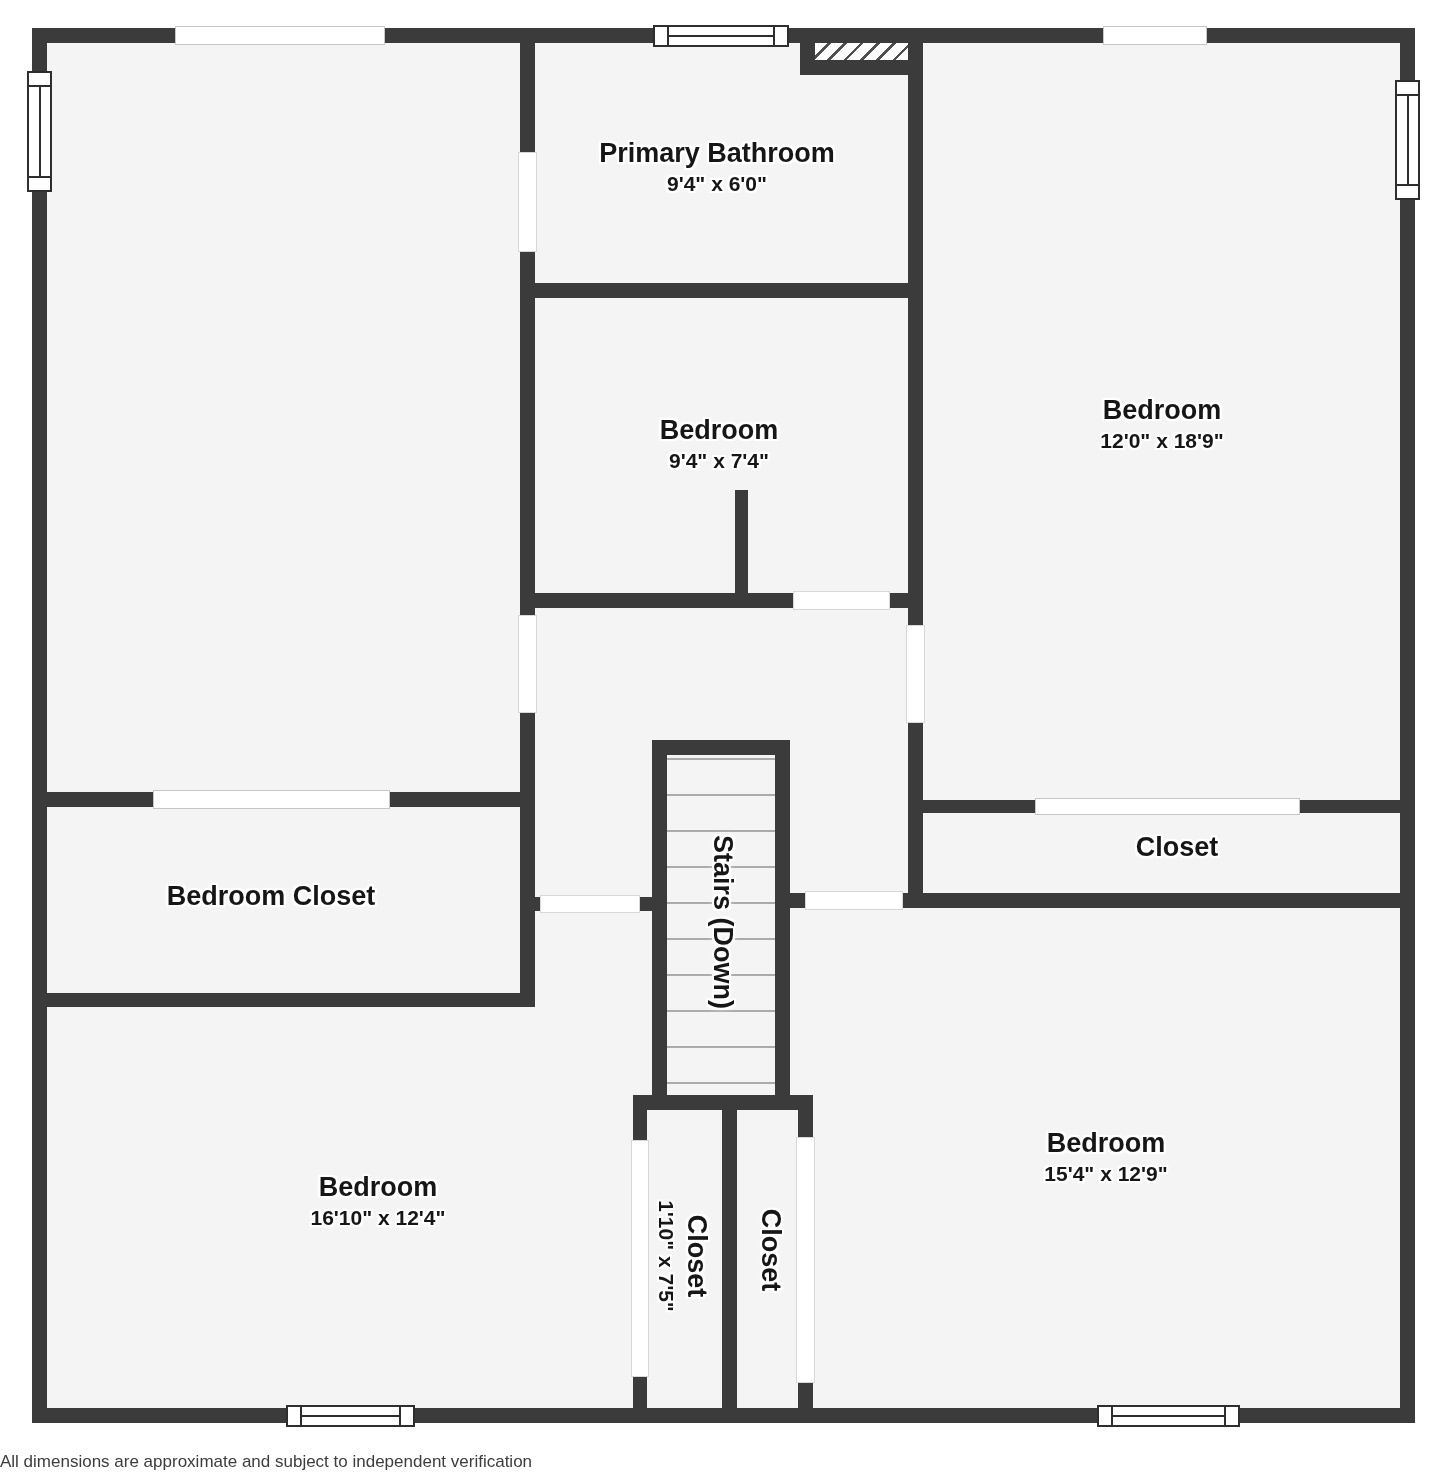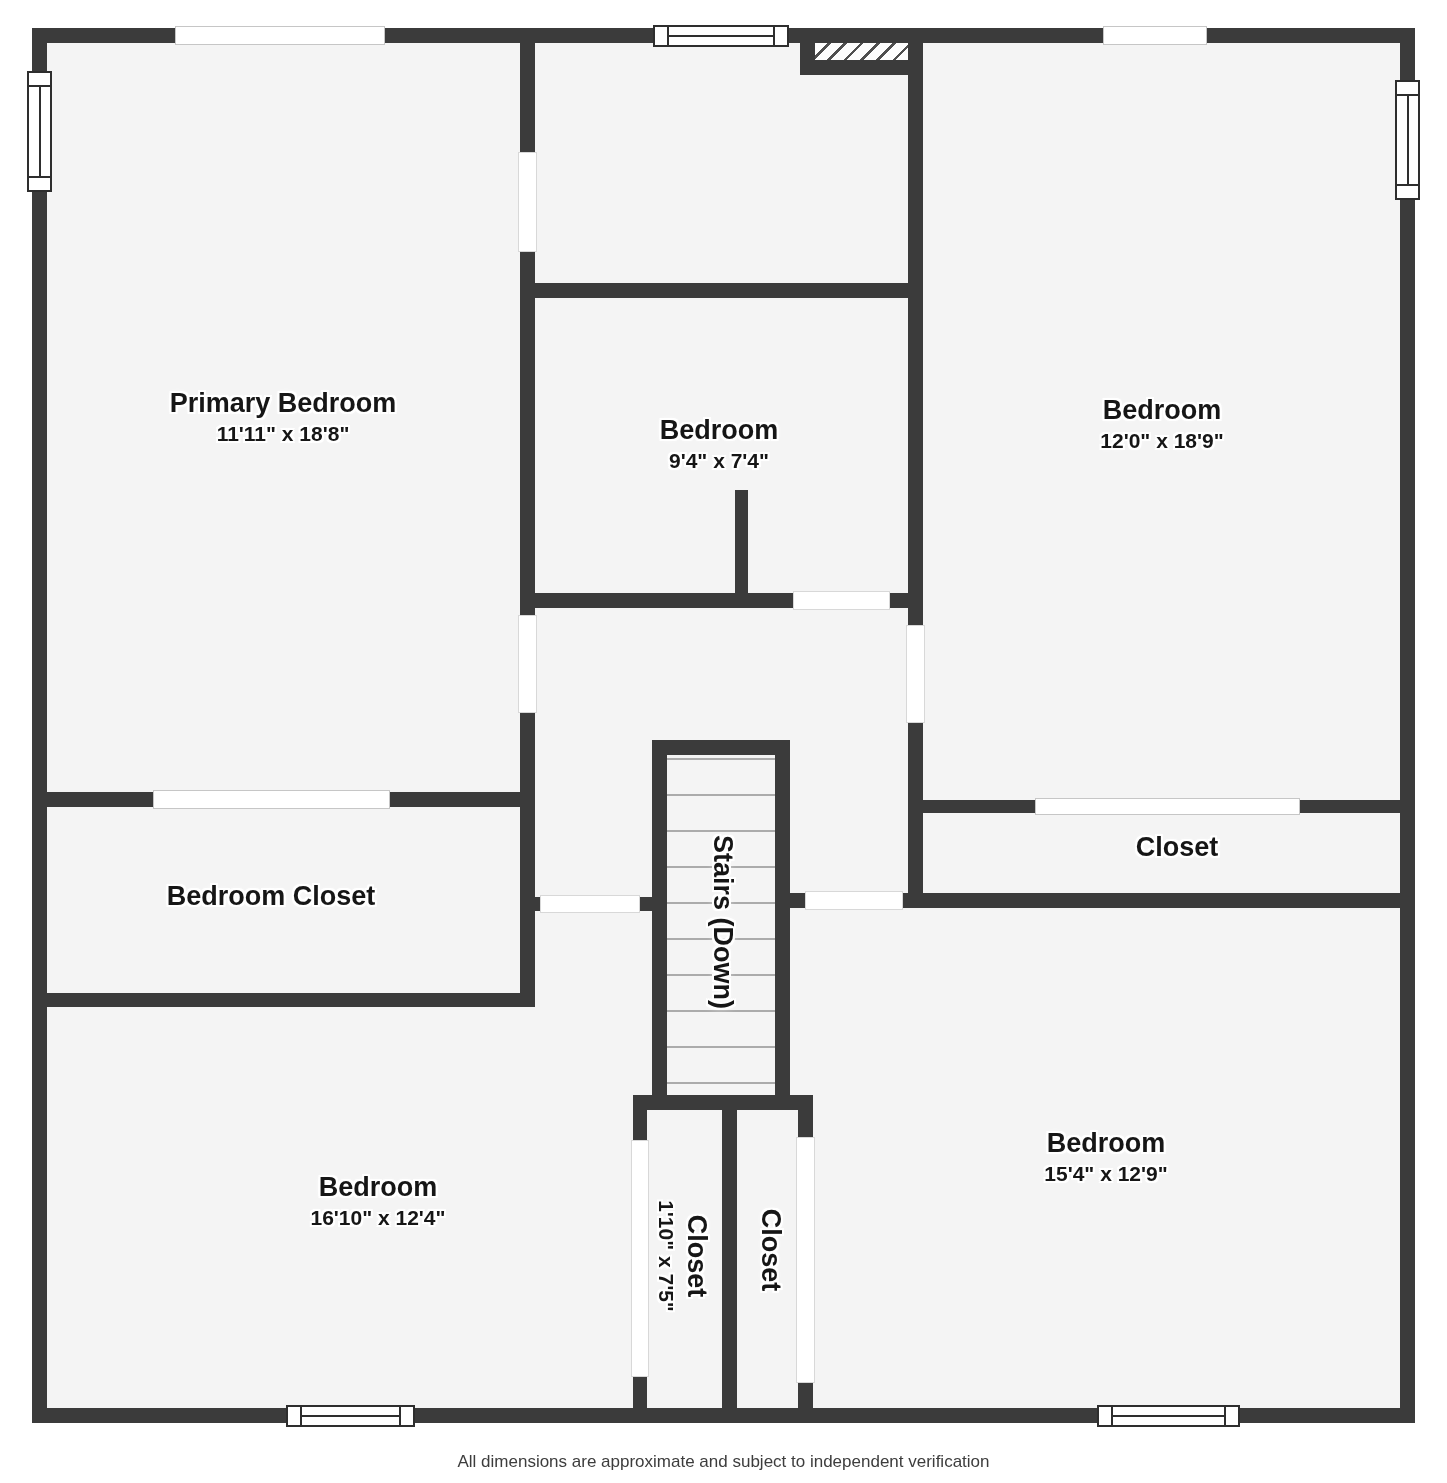--- a/index.html
+++ b/index.html
@@ -23,21 +23,21 @@
   .label{
     position:absolute;transform:translate(-50%,-50%);
     text-align:center;color:#161616;font-weight:700;white-space:nowrap;
     text-shadow:2px 0 0 #fff,-2px 0 0 #fff,0 2px 0 #fff,0 -2px 0 #fff,
                 2px 2px 0 #fff,-2px -2px 0 #fff,2px -2px 0 #fff,-2px 2px 0 #fff,0 0 7px #fff;
   }
   .label.rot{transform:translate(-50%,-50%) rotate(90deg);}
   .label .nm{font-size:27px;line-height:1.3;}
   .label .dm{font-size:21px;line-height:1.25;}
   .footer{
-    position:absolute;left:0;top:1452px;width:1447px;text-align:center;
+    position:absolute;left:0;top:1452px;width:1447px;text-align:left;
     font-size:17px;font-weight:400;color:#3d3d3d;
   }
 </style>
 </head>
 <body>
 
 <div id="plan">
     <div class="room-bg" style="left: 32px; top: 28px; width: 1383px; height: 1395px;"></div>
     <div class="wall" style="left: 32px; top: 28px; width: 1383px; height: 15px;"></div>
     <div class="wall" style="left: 32px; top: 1408px; width: 1383px; height: 15px;"></div>
@@ -103,23 +103,23 @@
     <div class="tread" style="left: 667px; top: 758px; width: 108px; height: 2px;"></div>
     <div class="tread" style="left: 667px; top: 794px; width: 108px; height: 2px;"></div>
     <div class="tread" style="left: 667px; top: 830px; width: 108px; height: 2px;"></div>
     <div class="tread" style="left: 667px; top: 866px; width: 108px; height: 2px;"></div>
     <div class="tread" style="left: 667px; top: 902px; width: 108px; height: 2px;"></div>
     <div class="tread" style="left: 667px; top: 938px; width: 108px; height: 2px;"></div>
     <div class="tread" style="left: 667px; top: 974px; width: 108px; height: 2px;"></div>
     <div class="tread" style="left: 667px; top: 1010px; width: 108px; height: 2px;"></div>
     <div class="tread" style="left: 667px; top: 1046px; width: 108px; height: 2px;"></div>
     <div class="tread" style="left: 667px; top: 1082px; width: 108px; height: 2px;"></div>
-    <div class="label" style="left: 283px; top: 417px;">
-      <div class="nm">Primary Bedroom</div>
-      <div class="dm">11'11" x 18'8"</div>
+    <div class="label" style="left: 717px; top: 167px;">
+      <div class="nm">Primary Bathroom</div>
+      <div class="dm">9'4" x 6'0"</div>
     </div>
     <div class="label" style="left: 719px; top: 444px;">
       <div class="nm">Bedroom</div>
       <div class="dm">9'4" x 7'4"</div>
     </div>
     <div class="label" style="left: 1162px; top: 424px;">
       <div class="nm">Bedroom</div>
       <div class="dm">12'0" x 18'9"</div>
     </div>
     <div class="label" style="left: 271px; top: 897px;">

